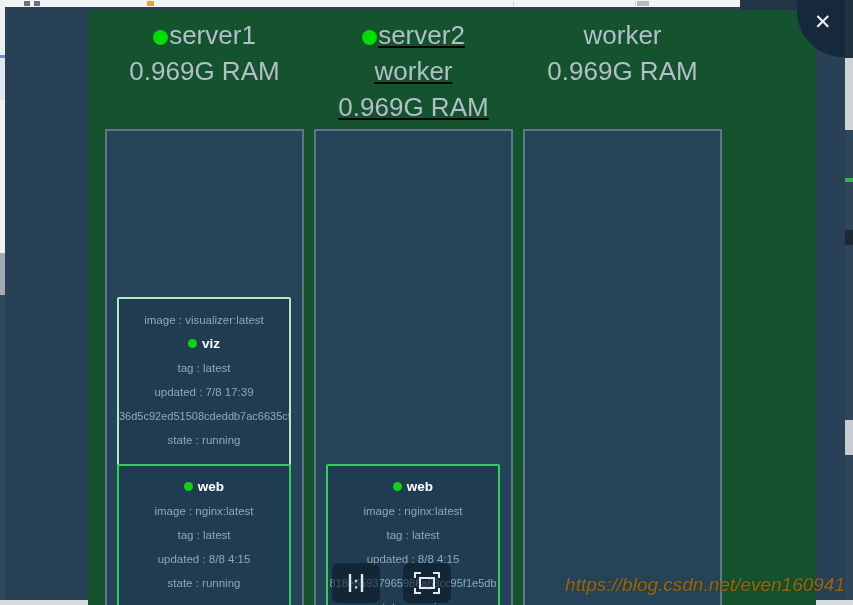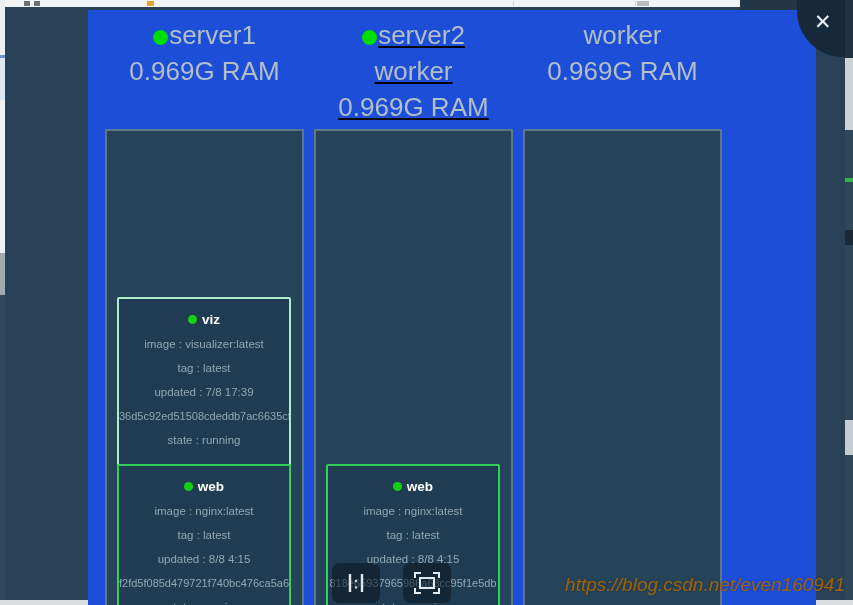--- a/index.html
+++ b/index.html
@@ -21,21 +21,21 @@
   .backdrop-top-right{position:absolute;left:740px;top:0;width:105px;height:10px;background:#223647;}
   
   .close-btn{
     position:absolute;left:797px;top:0;width:48px;height:57px;
     background:#16293a;border-bottom-left-radius:46px;cursor:pointer;
   }
   .close-btn span{
     position:absolute;left:17px;top:10px;font-size:21px;color:#e9eff3;font-weight:400;
   }
   
-  .panel{position:absolute;left:88px;top:10px;width:728px;height:595px;background:#1d4ed8;}
+  .panel{position:absolute;left:88px;top:10px;width:728px;height:595px;background:#14532d;}
   .node{position:absolute;top:0;width:199px;height:595px;}
   .node.n0{left:17px;} .node.n1{left:226px;text-decoration:underline;} .node.n2{left:435px;}
   .node-header{
     height:112px;padding-top:7px;text-align:center;color:#b2bec8;
     font-size:26px;line-height:36px;font-weight:400;
   }
   .status-dot{
     display:inline-block;width:15px;height:15px;border-radius:50%;
     vertical-align:-1px;margin-right:1px;background:#00dd00;
   }
@@ -108,37 +108,36 @@
 
   <div class="node n0">
     <div class="node-header">
       <div>
         <span class="status-dot" style="background-color: rgb(0, 221, 0);"></span><span>server1</span>
       </div>
       <div>0.969G RAM</div>
     </div>
     <div class="node-col">
       <div class="card pos-viz" style="border-color: rgb(168, 239, 197);">
+        <div class="line">image : visualizer:latest</div>
         <div class="line title">
           <span class="card-dot" style="background-color: rgb(21, 207, 21);"></span><span>viz</span>
         </div>
-        <div class="line">image : visualizer:latest</div>
         <div class="line">tag : latest</div>
         <div class="line">updated : 7/8 17:39</div>
         <div class="line hash">36d5c92ed51508cdeddb7ac6635cf</div>
         <div class="line">state : running</div>
       </div>
       <div class="card pos-web" style="border-color: rgb(49, 209, 88);">
         <div class="line title">
           <span class="card-dot" style="background-color: rgb(21, 207, 21);"></span><span>web</span>
         </div>
         <div class="line">image : nginx:latest</div>
         <div class="line">tag : latest</div>
         <div class="line">updated : 8/8 4:15</div>
-        <div class="line hash">f2fd5f085d479721f740bc476ca5a6</div>
         <div class="line">state : running</div>
       </div>
     </div>
   </div>
 
   <div class="node n1">
     <div class="node-header">
       <div>
         <span class="status-dot" style="background-color: rgb(0, 221, 0);"></span><span>server2</span>
       </div>

